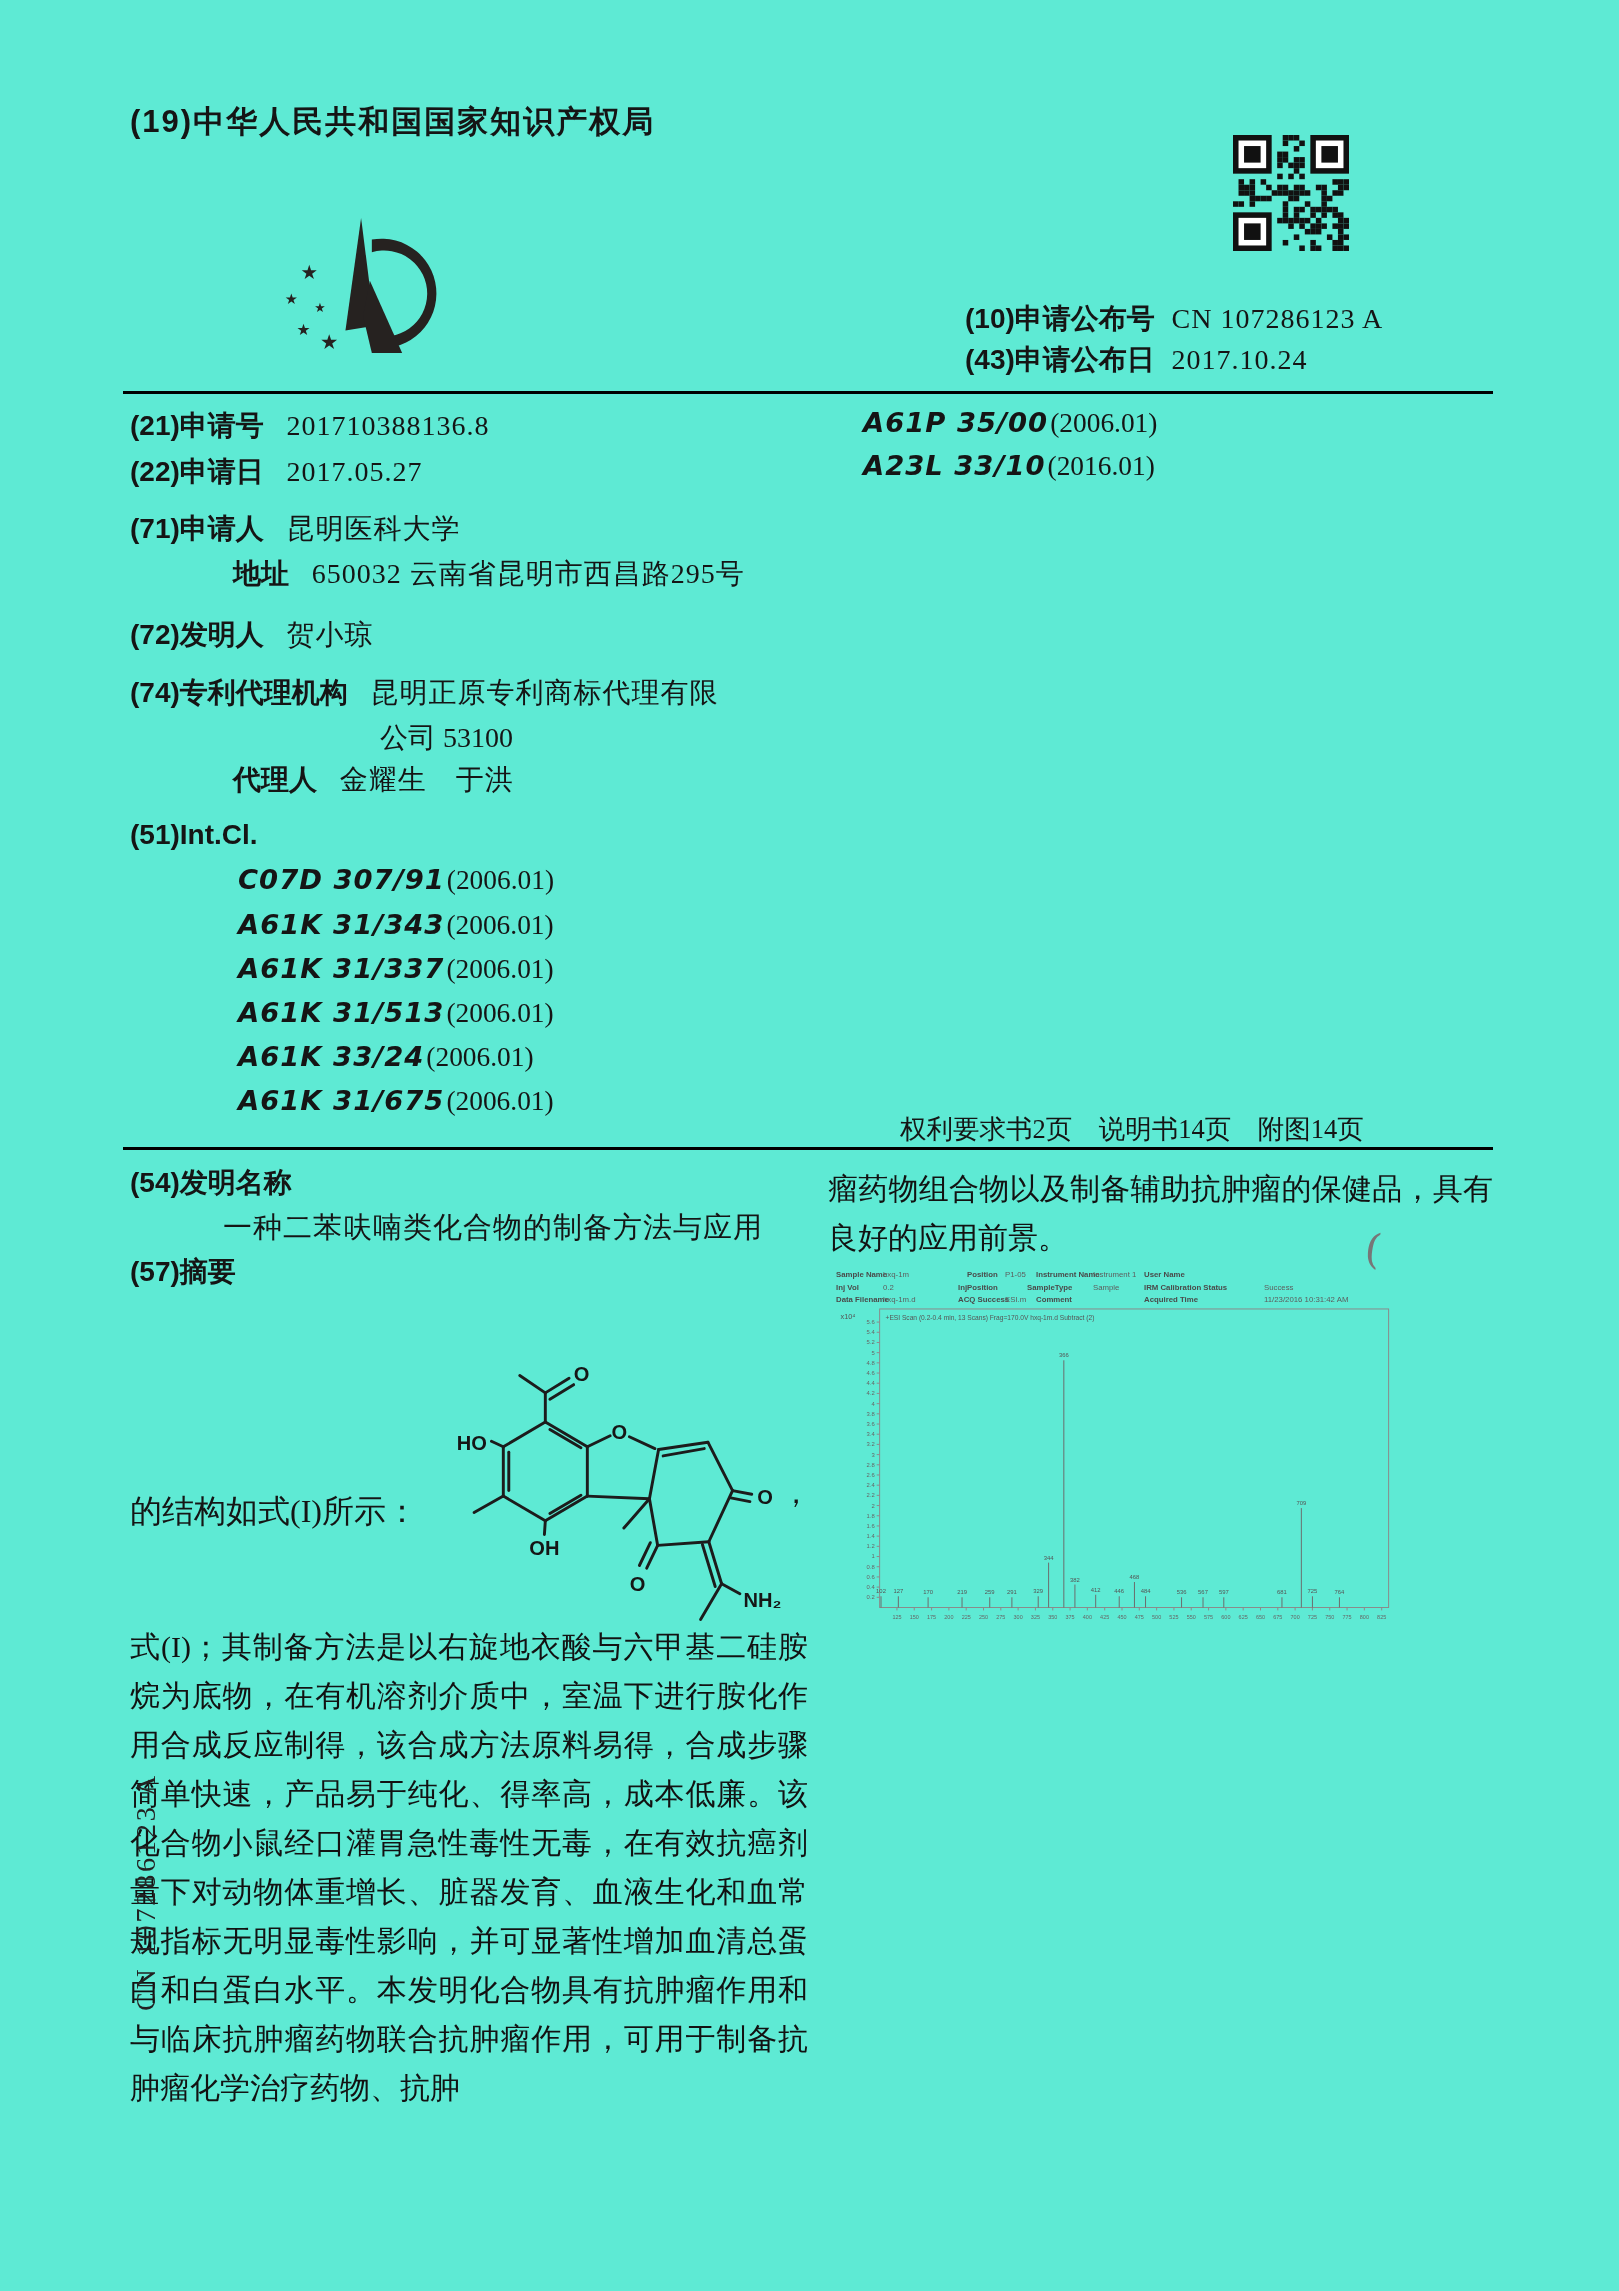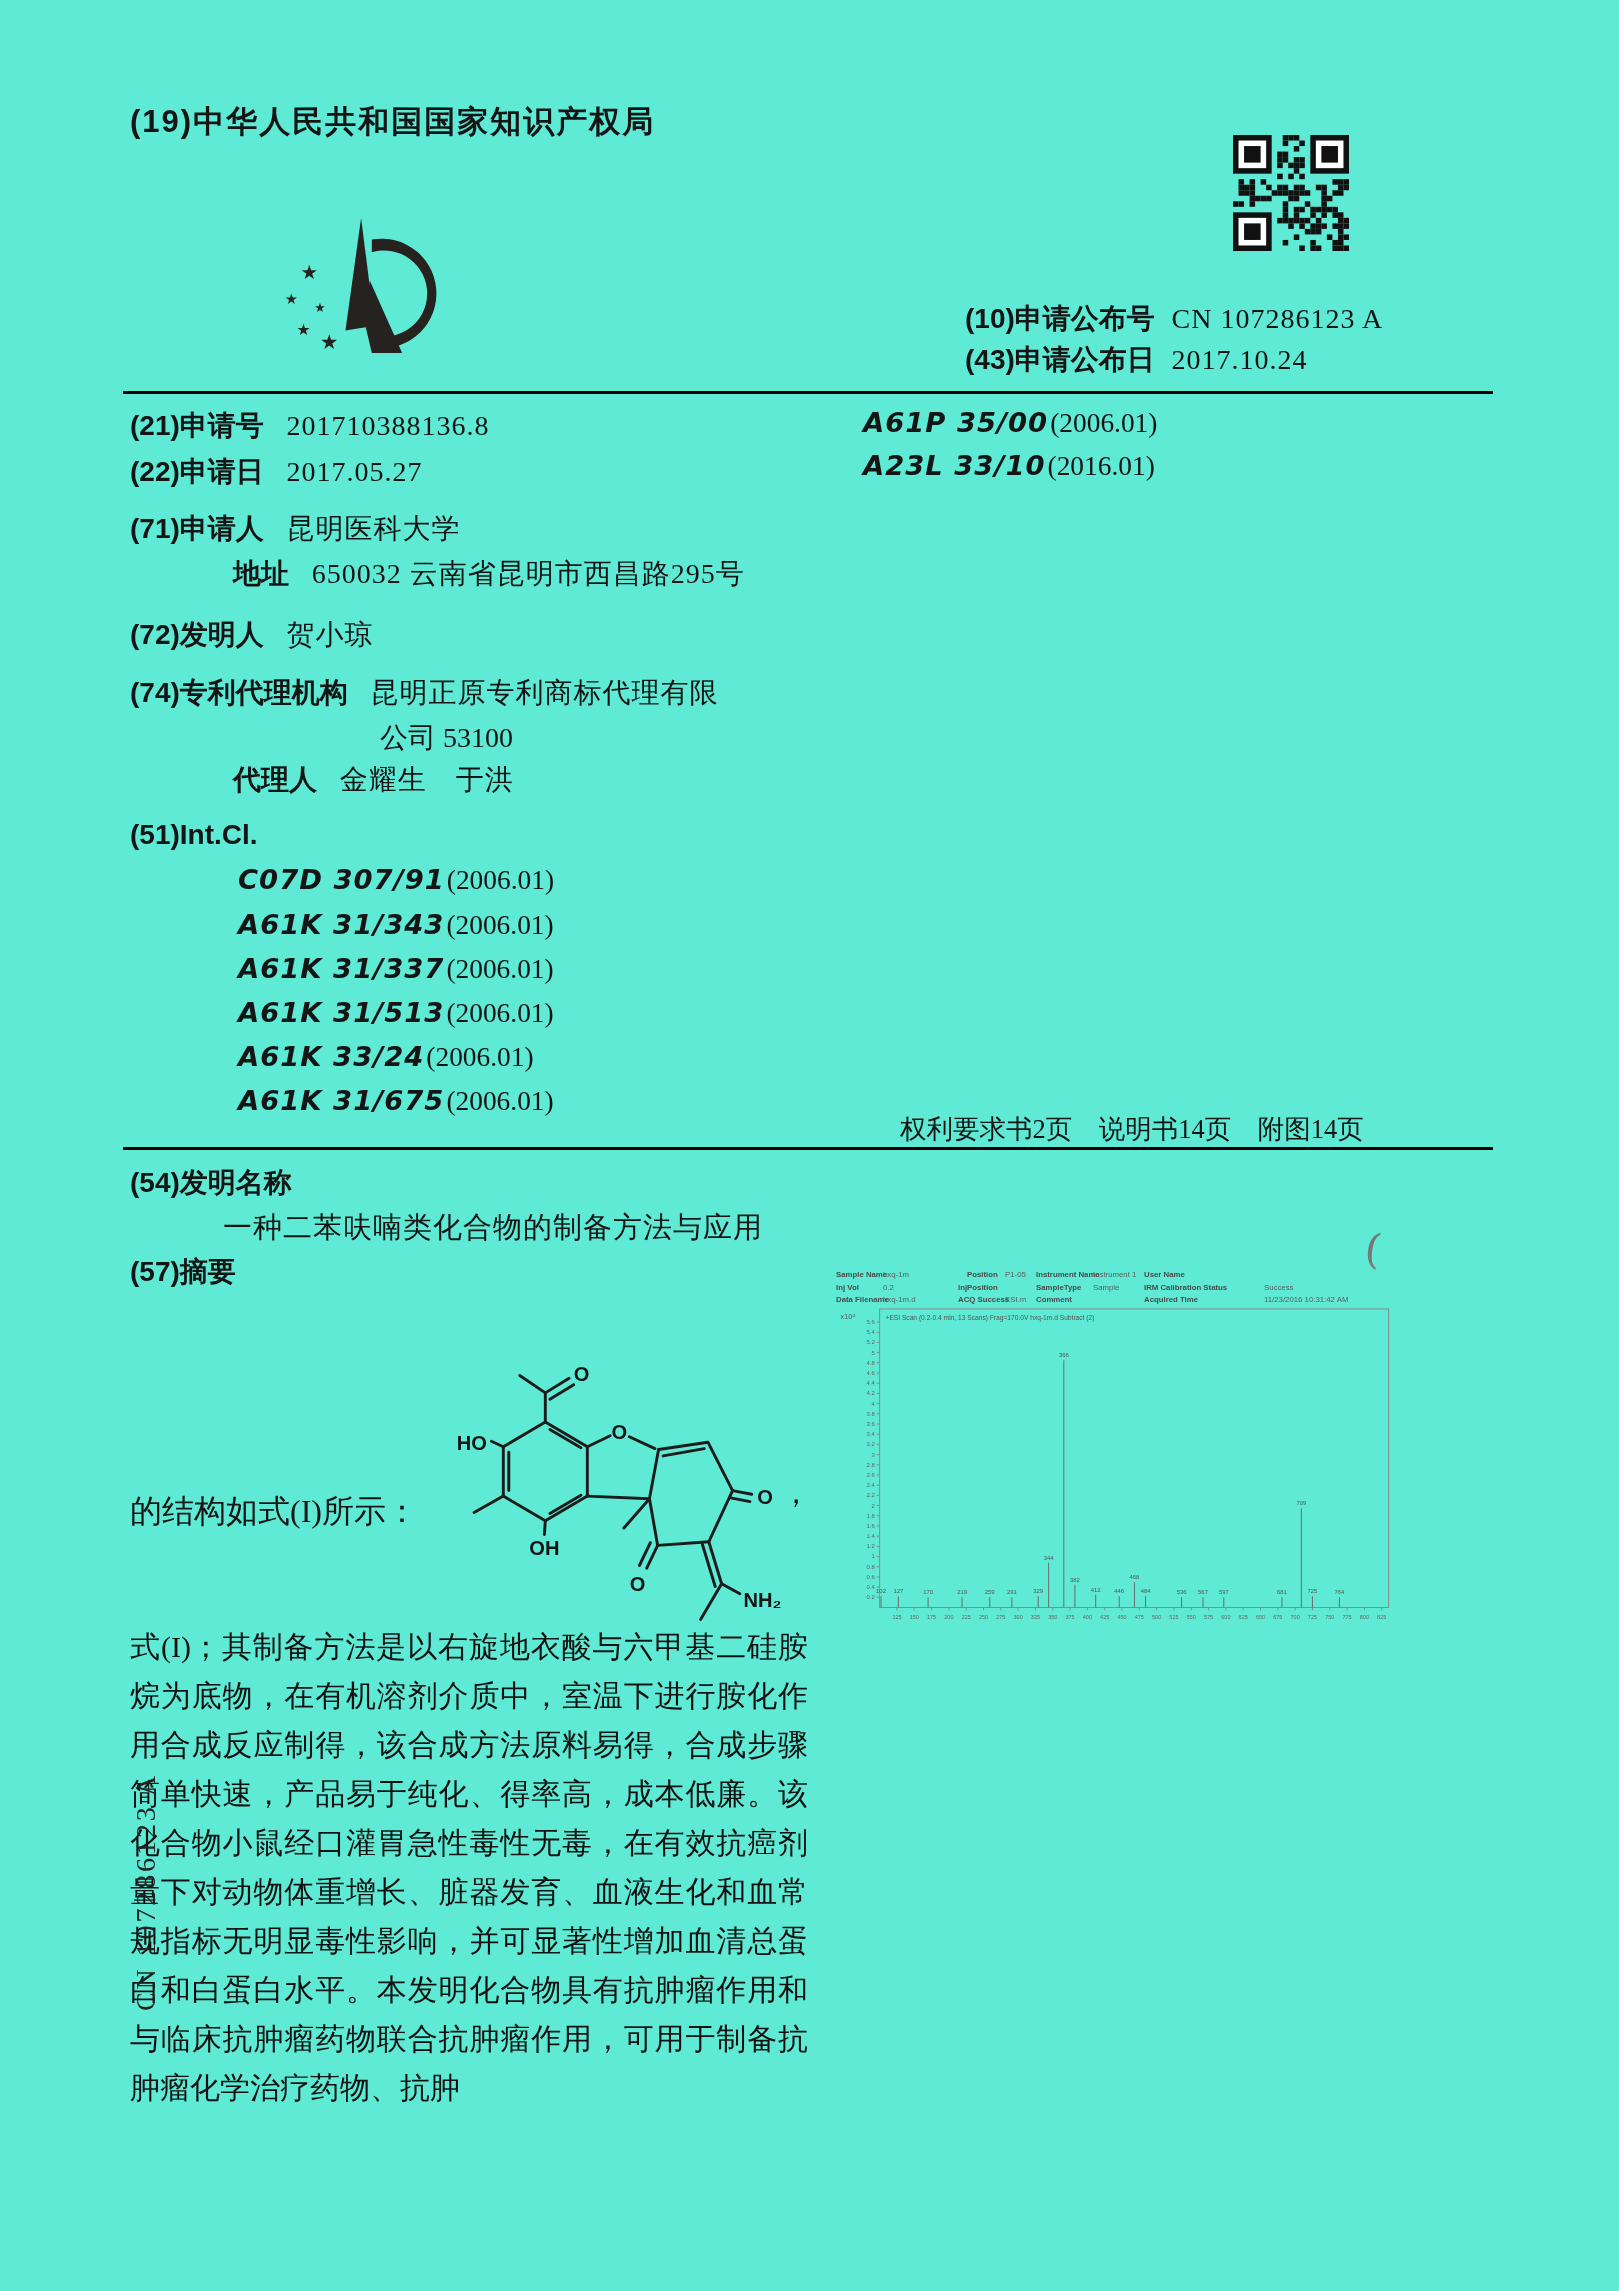--- a/index.html
+++ b/index.html
@@ -301,35 +301,36 @@
       <text x="344" y="158" text-anchor="start">O</text>
       <text x="213" y="253" text-anchor="middle">O</text>
       <text x="329" y="270" text-anchor="start">NH₂</text>
     </g>
   </svg>
 
   <div class="abs song" style="left:781px;top:1473px;font-size:30px">，</div>
 
   <div class="para" style="left:130px;top:1622px;width:678px">式(I)；其制备方法是以右旋地衣酸与六甲基二硅胺烷为底物，在有机溶剂介质中，室温下进行胺化作用合成反应制得，该合成方法原料易得，合成步骤简单快速，产品易于纯化、得率高，成本低廉。该化合物小鼠经口灌胃急性毒性无毒，在有效抗癌剂量下对动物体重增长、脏器发育、血液生化和血常规指标无明显毒性影响，并可显著性增加血清总蛋白和白蛋白水平。本发明化合物具有抗肿瘤作用和与临床抗肿瘤药物联合抗肿瘤作用，可用于制备抗肿瘤化学治疗药物、抗肿</div>
 
+  <div class="para" style="left:828px;top:1164px;width:665px">瘤药物组合物以及制备辅助抗肿瘤的保健品，具有良好的应用前景。</div>
 
   <div class="abs" style="left:836px;top:1264px;width:561px;height:372px">
     <div class="abs" style="left:529px;top:-39px;font-size:41px;color:#777;font-family:'DejaVu Serif',serif;transform:rotate(8deg)">(</div>
     <div class="abs" style="left:0;top:5.9px;width:561px;height:37px">
         <span class="mshl" style="left: 0px; top: 0px;">Sample Name</span>
         <span class="mshv" style="left: 47px; top: 0px;">hxq-1m</span>
         <span class="mshl" style="left: 122px; top: 0px; padding-left: 9px;">Position</span>
         <span class="mshv" style="left: 169px; top: 0px;">P1-05</span>
         <span class="mshl" style="left: 200px; top: 0px;">Instrument Name</span>
         <span class="mshv" style="left: 257px; top: 0px;">Instrument 1</span>
         <span class="mshl" style="left: 308px; top: 0px;">User Name</span>
         <span class="mshl" style="left: 0px; top: 12.7px;">Inj Vol</span>
         <span class="mshv" style="left: 47px; top: 12.7px;">0.2</span>
         <span class="mshl" style="left: 122px; top: 12.7px;">InjPosition</span>
-        <span class="mshl" style="left: 200px; top: 12.7px; text-align: right;">SampleType</span>
+        <span class="mshl" style="left: 191px; top: 12.7px; text-align: right;">SampleType</span>
         <span class="mshv" style="left: 257px; top: 12.7px;">Sample</span>
         <span class="mshl" style="left: 308px; top: 12.7px;">IRM Calibration Status</span>
         <span class="mshv" style="left: 428px; top: 12.7px;">Success</span>
         <span class="mshl" style="left: 0px; top: 25.5px;">Data Filename</span>
         <span class="mshv" style="left: 47px; top: 25.5px;">hxq-1m.d</span>
         <span class="mshl" style="left: 122px; top: 25.5px;">ACQ Success</span>
         <span class="mshv" style="left: 169px; top: 25.5px;">ESI.m</span>
         <span class="mshl" style="left: 200px; top: 25.5px;">Comment</span>
         <span class="mshl" style="left: 308px; top: 25.5px;">Acquired Time</span>
         <span class="mshv" style="left: 428px; top: 25.5px;">11/23/2016 10:31:42 AM</span>

